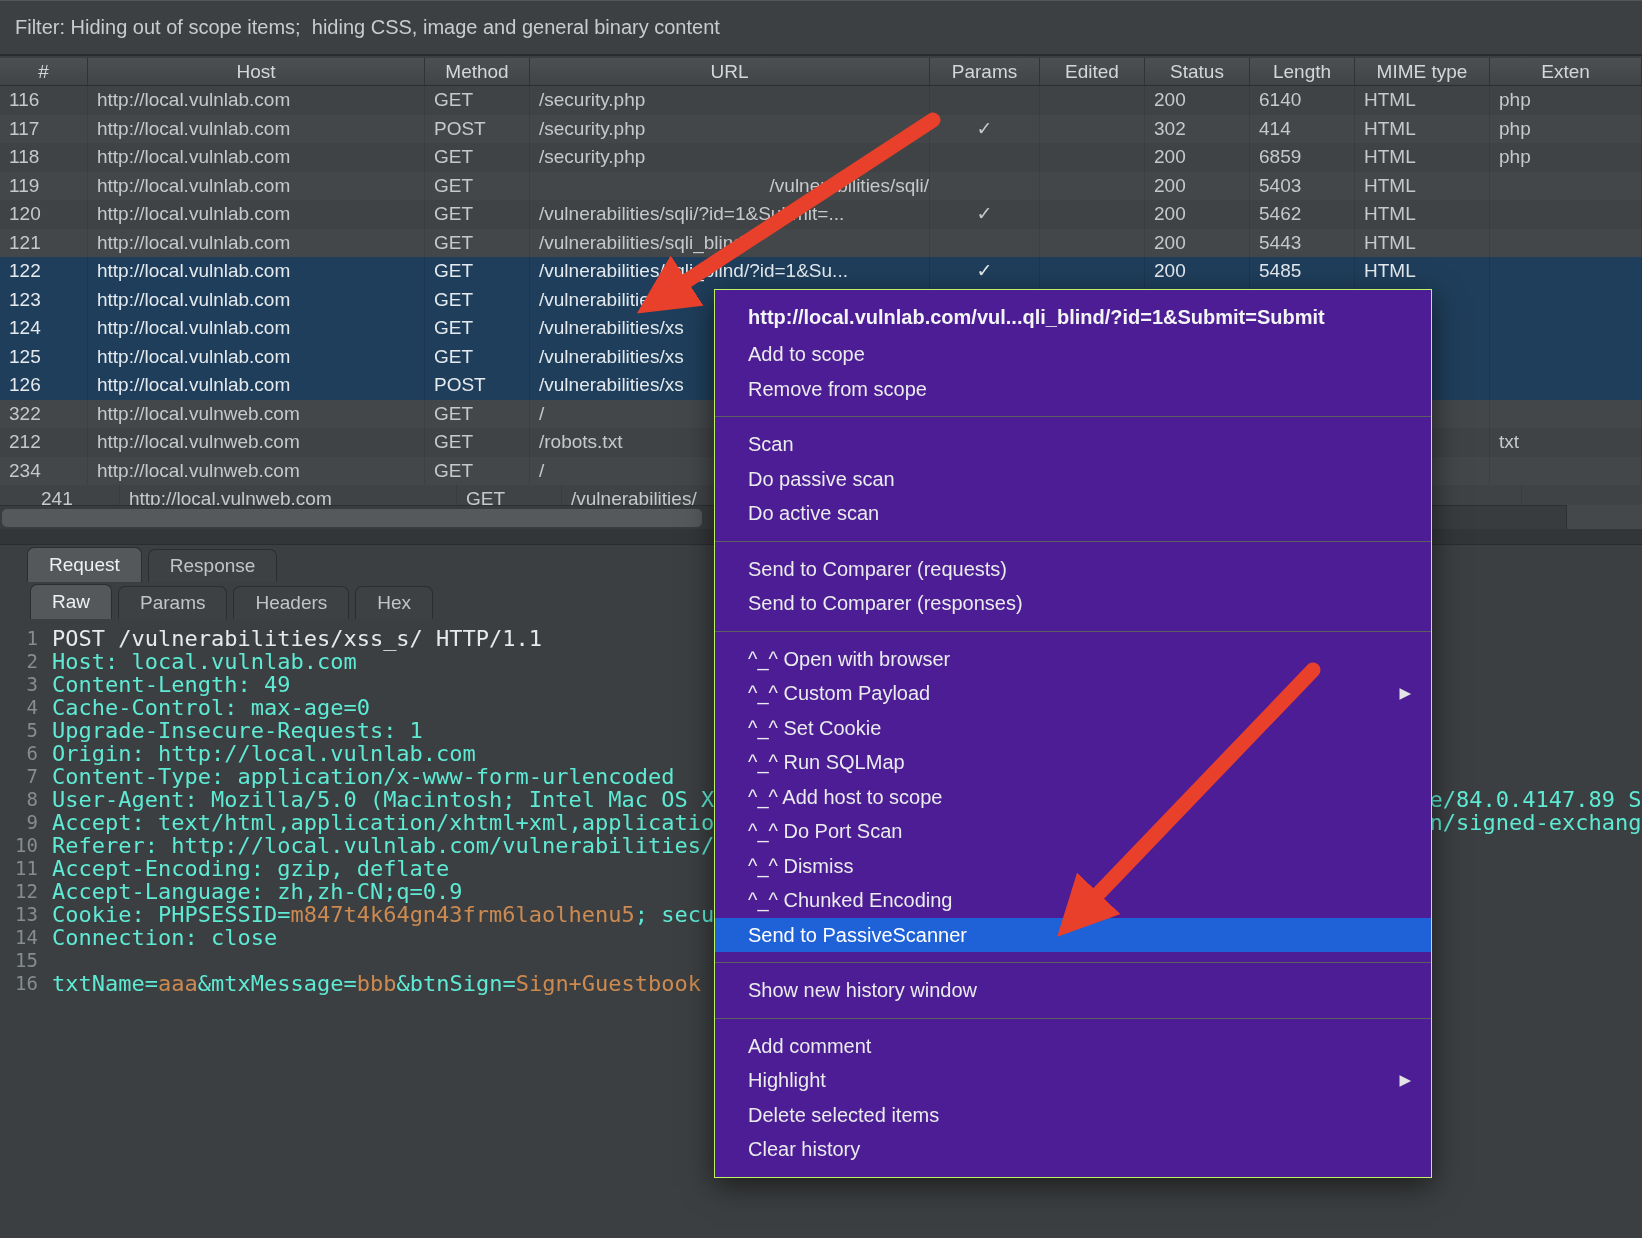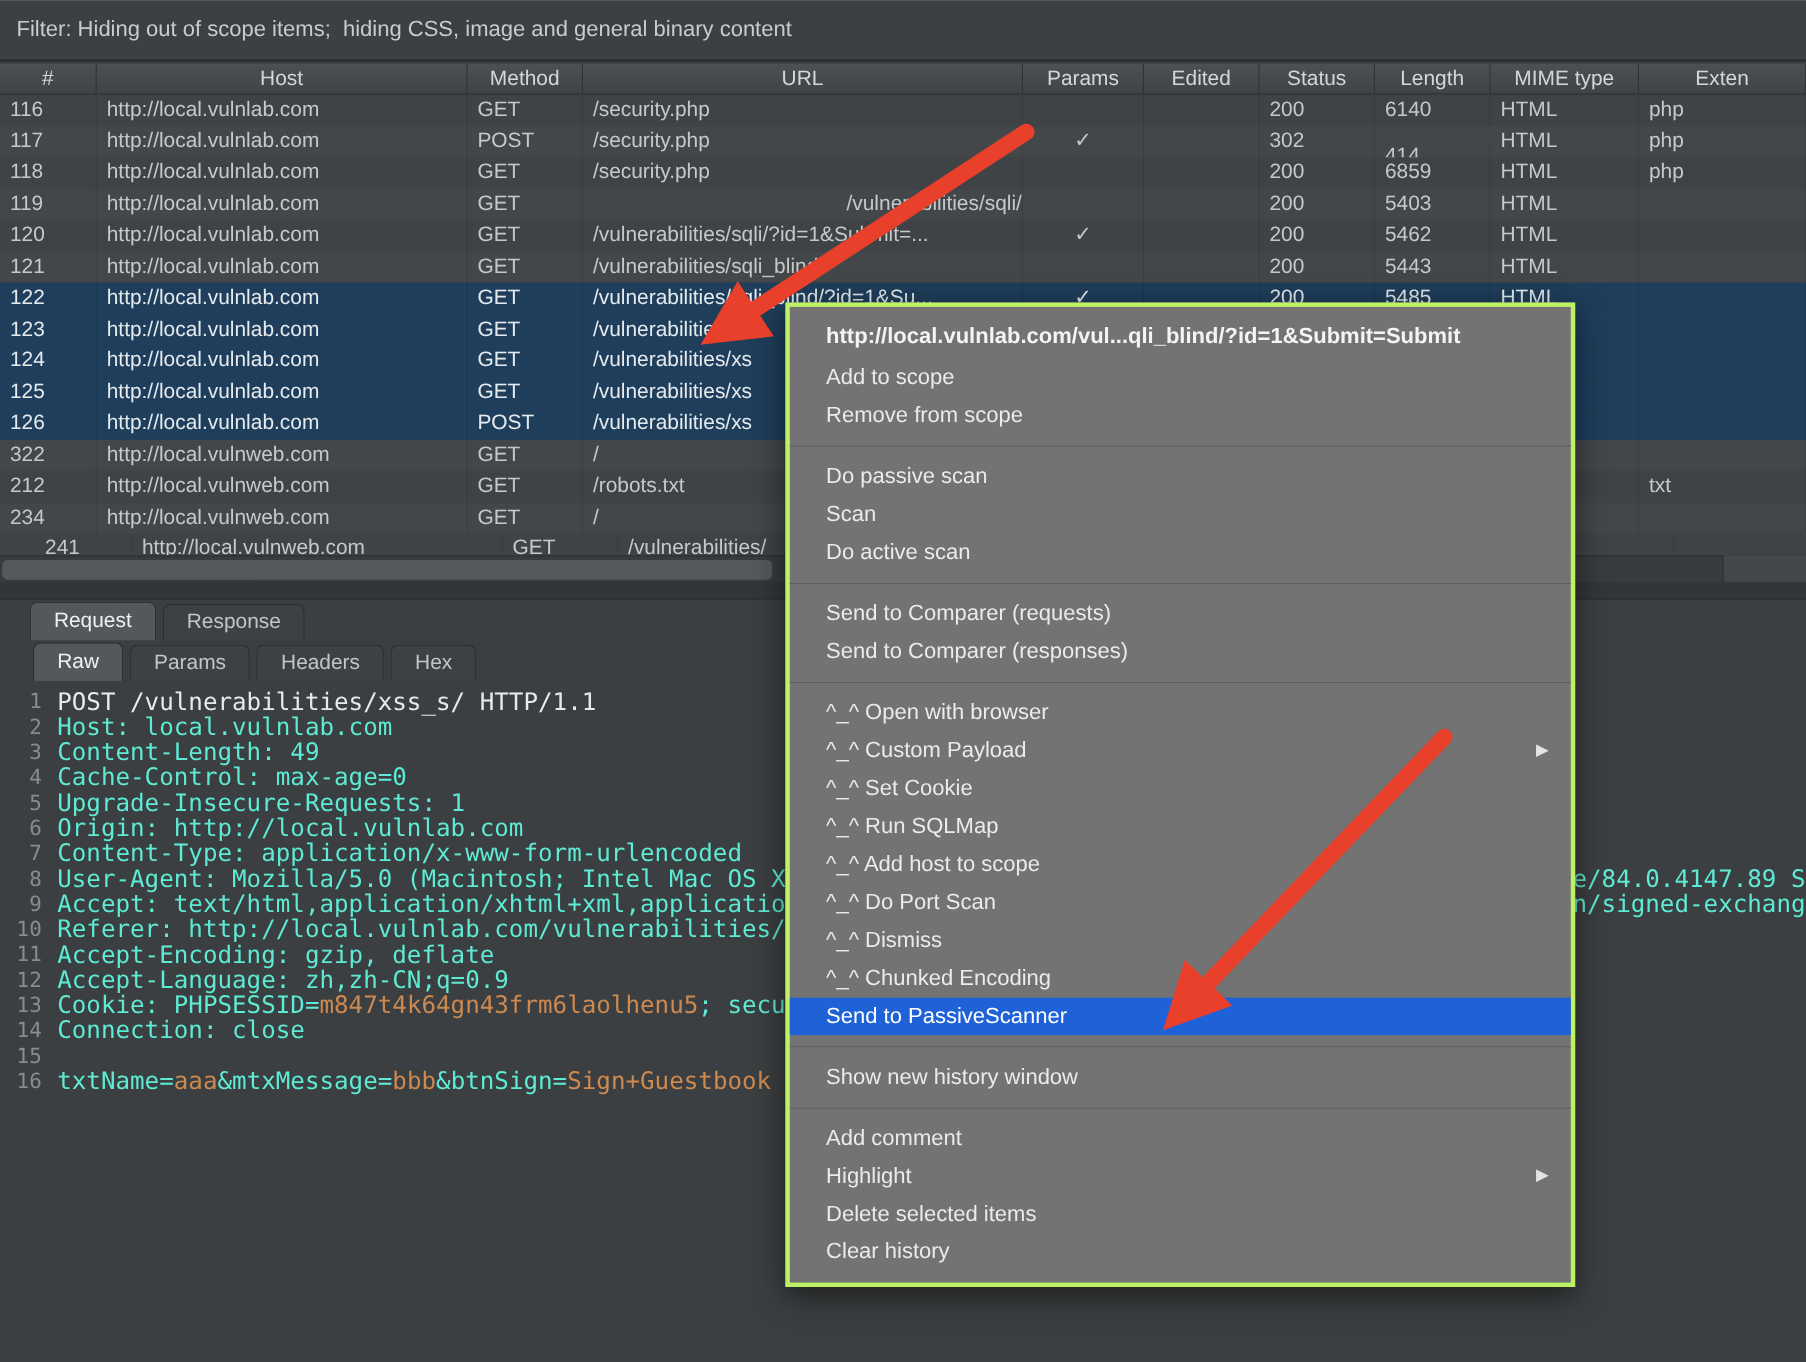--- a/index.html
+++ b/index.html
@@ -73,22 +73,22 @@
     margin-left:14px; white-space:pre;
     font-family:"DejaVu Sans Mono", monospace; font-size:22px; line-height:23px;
     color:#c9ccce;
   }
   .seg-plain { color:#5eead4; }
   .seg-bright { color:#e7eaeb; }
   .seg-value { color:#cd8a50; }
 
   
   .context-menu {
-    position:absolute; left:714px; top:275px; width:718px;
-    background:#737373; border:4px solid #bef264;
+    position:absolute; left:714px; top:289px; width:718px;
+    background:#4c1d95; border:1px solid #bef264;
     box-shadow:0 8px 28px rgba(0,0,0,0.55);
     z-index:30; padding:7px 0 10px 0;
   }
   .menu-title {
     height:40px; line-height:40px; padding-left:33px;
     font-size:20px; font-weight:bold; color:#f2f4f5; white-space:nowrap; overflow:hidden;
   }
   .menu-sep { height:1px; background:#5c5f61; margin:10px 0; }
   .menu-item {
     height:34.5px; line-height:34.5px; padding:0 20px 0 33px;
@@ -135,21 +135,21 @@
         <div class="td c9" style="width: 152px;">php</div>
       </div>
       <div class="tr">
         <div class="td c0" style="width: 88px;">117</div>
         <div class="td c1" style="width: 337px;">http://local.vulnlab.com</div>
         <div class="td c2" style="width: 105px;">POST</div>
         <div class="td c3" style="width: 400px;">/security.php</div>
         <div class="td c4" style="width: 110px;">✓</div>
         <div class="td c5" style="width: 105px;"></div>
         <div class="td c6" style="width: 105px;">302</div>
-        <div class="td c7" style="width: 105px; margin-top: 13px;">414</div>
+        <div class="td c7" style="width: 105px;">414</div>
         <div class="td c8" style="width: 135px;">HTML</div>
         <div class="td c9" style="width: 152px;">php</div>
       </div>
       <div class="tr">
         <div class="td c0" style="width: 88px;">118</div>
         <div class="td c1" style="width: 337px;">http://local.vulnlab.com</div>
         <div class="td c2" style="width: 105px;">GET</div>
         <div class="td c3" style="width: 400px;">/security.php</div>
         <div class="td c4" style="width: 110px;"></div>
         <div class="td c5" style="width: 105px;"></div>
@@ -348,24 +348,24 @@
   <div class="menu-title">http://local.vulnlab.com/vul...qli_blind/?id=1&amp;Submit=Submit</div>
   <div id="menu-items">
       <div class="menu-item">
         <span>Add to scope</span>
       </div>
       <div class="menu-item">
         <span>Remove from scope</span>
       </div>
       <div class="menu-sep"></div>
       <div class="menu-item">
+        <span>Scan</span>
+      </div>
+      <div class="menu-item">
         <span>Do passive scan</span>
-      </div>
-      <div class="menu-item">
-        <span>Scan</span>
       </div>
       <div class="menu-item">
         <span>Do active scan</span>
       </div>
       <div class="menu-sep"></div>
       <div class="menu-item">
         <span>Send to Comparer (requests)</span>
       </div>
       <div class="menu-item">
         <span>Send to Comparer (responses)</span>

